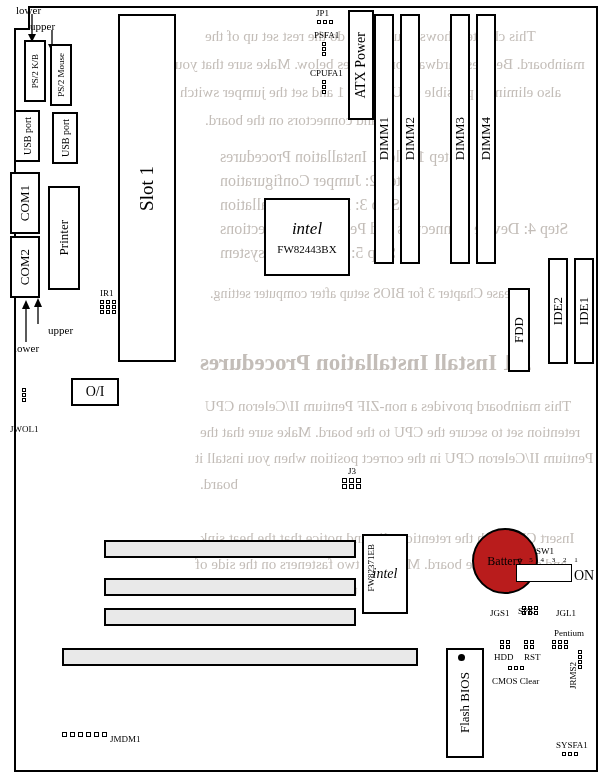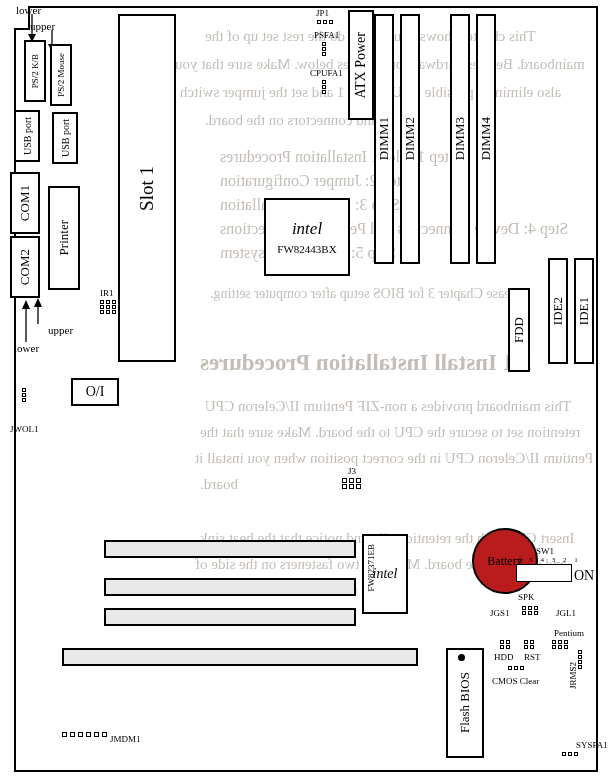--- a/index.html
+++ b/index.html
@@ -254,21 +254,21 @@
   <div class="pins" style="left:522px;top:606px;grid-template-columns:repeat(3,5px);">
     <i></i>
       <i></i>
       <i></i>
       <i></i>
       <i></i>
       <i></i>
   </div>
   <div class="lbl sm" style="left:556px;top:608px;">JGL1</div>
 
-  <div class="lbl sm" style="left:518px;top:592px;text-align:right;">SPK</div>
+  <div class="lbl sm" style="left:518px;top:606px;text-align:right;">SPK</div>
   <div class="lbl sm" style="left:554px;top:628px;">Pentium</div>
   <div class="pins" style="left:500px;top:640px;grid-template-columns:repeat(2,5px);">
     <i></i>
       <i></i>
       <i></i>
       <i></i>
   </div>
   <div class="pins" style="left:524px;top:640px;grid-template-columns:repeat(2,5px);">
     <i></i>
       <i></i>
@@ -294,21 +294,21 @@
   <div class="lbl sm" style="left:492px;top:676px;">CMOS Clear</div>
 
   <div class="pins" style="left:578px;top:650px;grid-template-columns:repeat(1,5px);">
     <i></i>
       <i></i>
       <i></i>
       <i></i>
   </div>
   <div class="lbl sm vert" style="left:568px;top:662px;">JRMS2</div>
 
-  <div class="lbl sm" style="left:576px;top:740px;">SYSFA1</div>
+  <div class="lbl sm" style="left:556px;top:740px;">SYSFA1</div>
   <div class="pins" style="left:562px;top:752px;grid-template-columns:repeat(3,5px);">
     <i></i>
       <i></i>
       <i></i>
   </div>
 
   <div class="comp" style="left:446px;top:648px;width:38px;height:110px;">
     <span class="vert" style="font-size:13px;">Flash BIOS</span>
   </div>
   <div style="position:absolute;left:458px;top:654px;width:7px;height:7px;border-radius:50%;background:#000;"></div>

